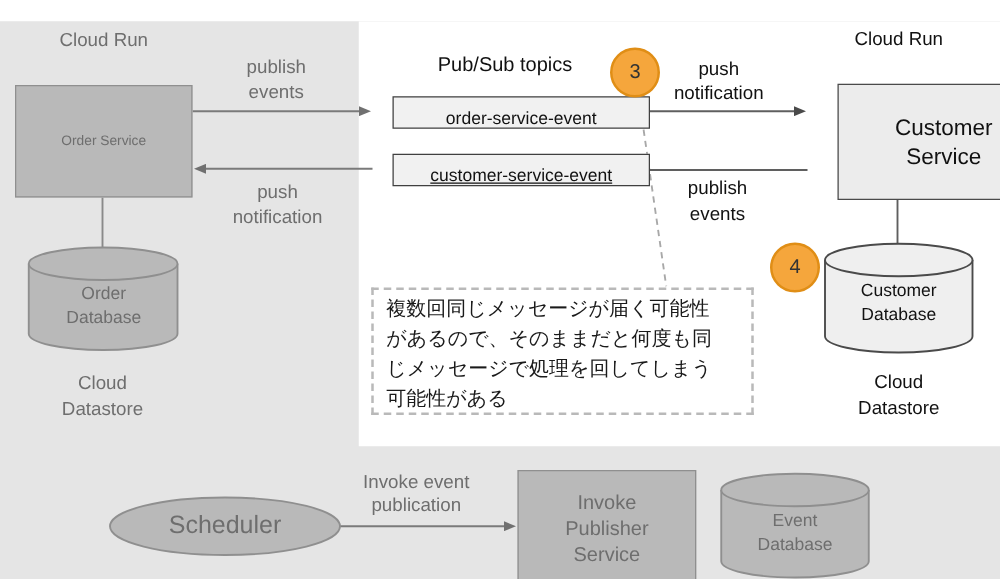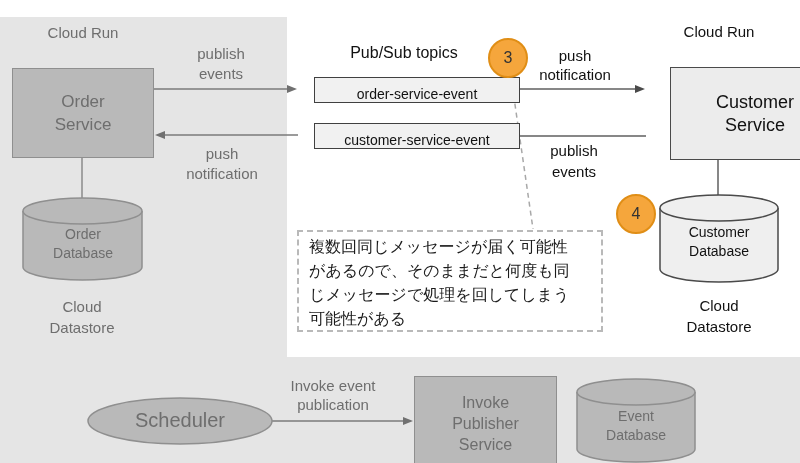--- a/index.html
+++ b/index.html
@@ -83,36 +83,36 @@
     <g>
       <path d="M577,375 L577,432 A59,13 0 0 0 695,432 L695,375" fill="#b9b9b9" stroke="#8f8f8f" stroke-width="1.5"></path>
       <ellipse cx="636" cy="375" rx="59" ry="13" fill="#b9b9b9" stroke="#8f8f8f" stroke-width="1.5"></ellipse>
     </g>
 
     <ellipse cx="180" cy="404" rx="92" ry="23" fill="#b9b9b9" stroke="#8f8f8f" stroke-width="1.5"></ellipse>
   </svg>
 
   <div class="lbl muted" style="left:38px; top:7px; width:90px; font-size:15px;">Cloud Run</div>
 
-  <div class="box box-muted" style="left:12px; top:51px; width:142px; height:90px; font-size:17px; line-height:23px;">
+  <div class="box box-muted" style="left:12px; top:51px; width:142px; height:90px; font-size:11px; line-height:23px;">
     <div class="svc-label" style="width:70px;">Order Service</div>
   </div>
 
   <div class="lbl muted" style="left:185px; top:27px; width:72px; font-size:15px; line-height:20px;">publish events</div>
   <div class="lbl muted" style="left:168px; top:127px; width:108px; font-size:15px; line-height:20px;">push notification</div>
 
   <div class="db-label muted" style="left:42px; top:208px; width:82px;">Order Database</div>
   <div class="lbl muted" style="left:32px; top:279px; width:100px; font-size:15px; line-height:21px;">Cloud Datastore</div>
 
   <div class="lbl dark" style="left:333px; top:27px; width:142px; font-size:16px;">Pub/Sub topics</div>
 
   <div class="topic-box" style="top:60px;">
     <span>order-service-event</span>
   </div>
-  <div class="topic-box" style="top:106px;">
+  <div class="topic-box" style="top:106px;text-decoration:underline;">
     <span>customer-service-event</span>
   </div>
 
   <div class="badge" style="left: 488px; top: 21px;">
     <span>3</span>
   </div>
 
   <div class="note">
     <div>複数回同じメッセージが届く可能性</div>
     <div>があるので、そのままだと何度も同</div>

